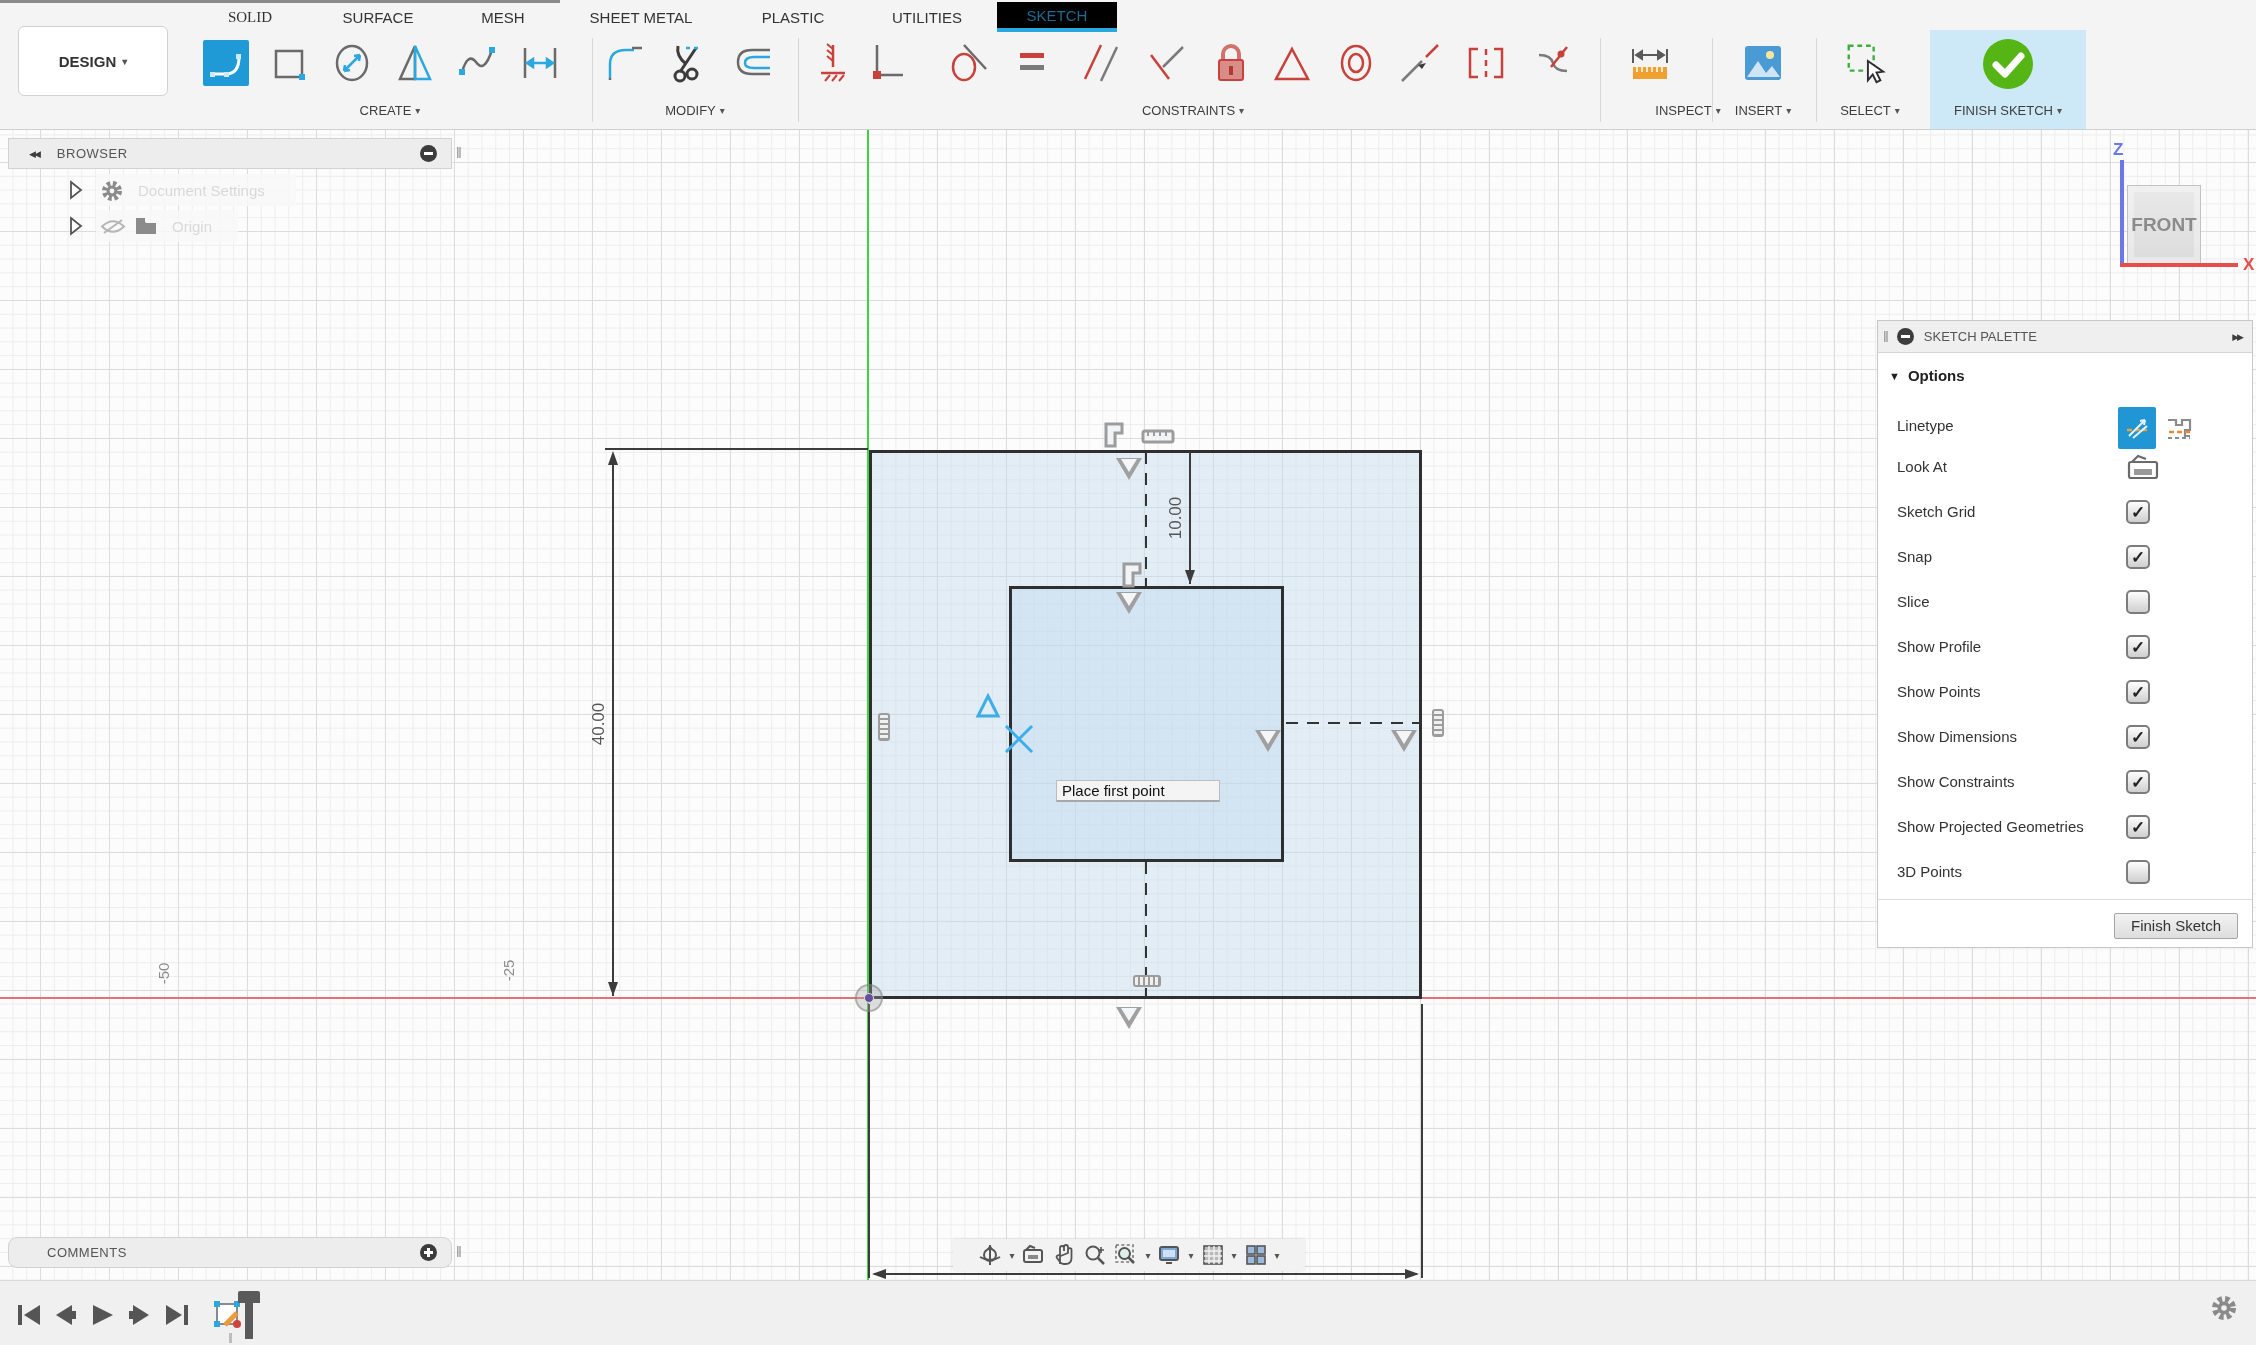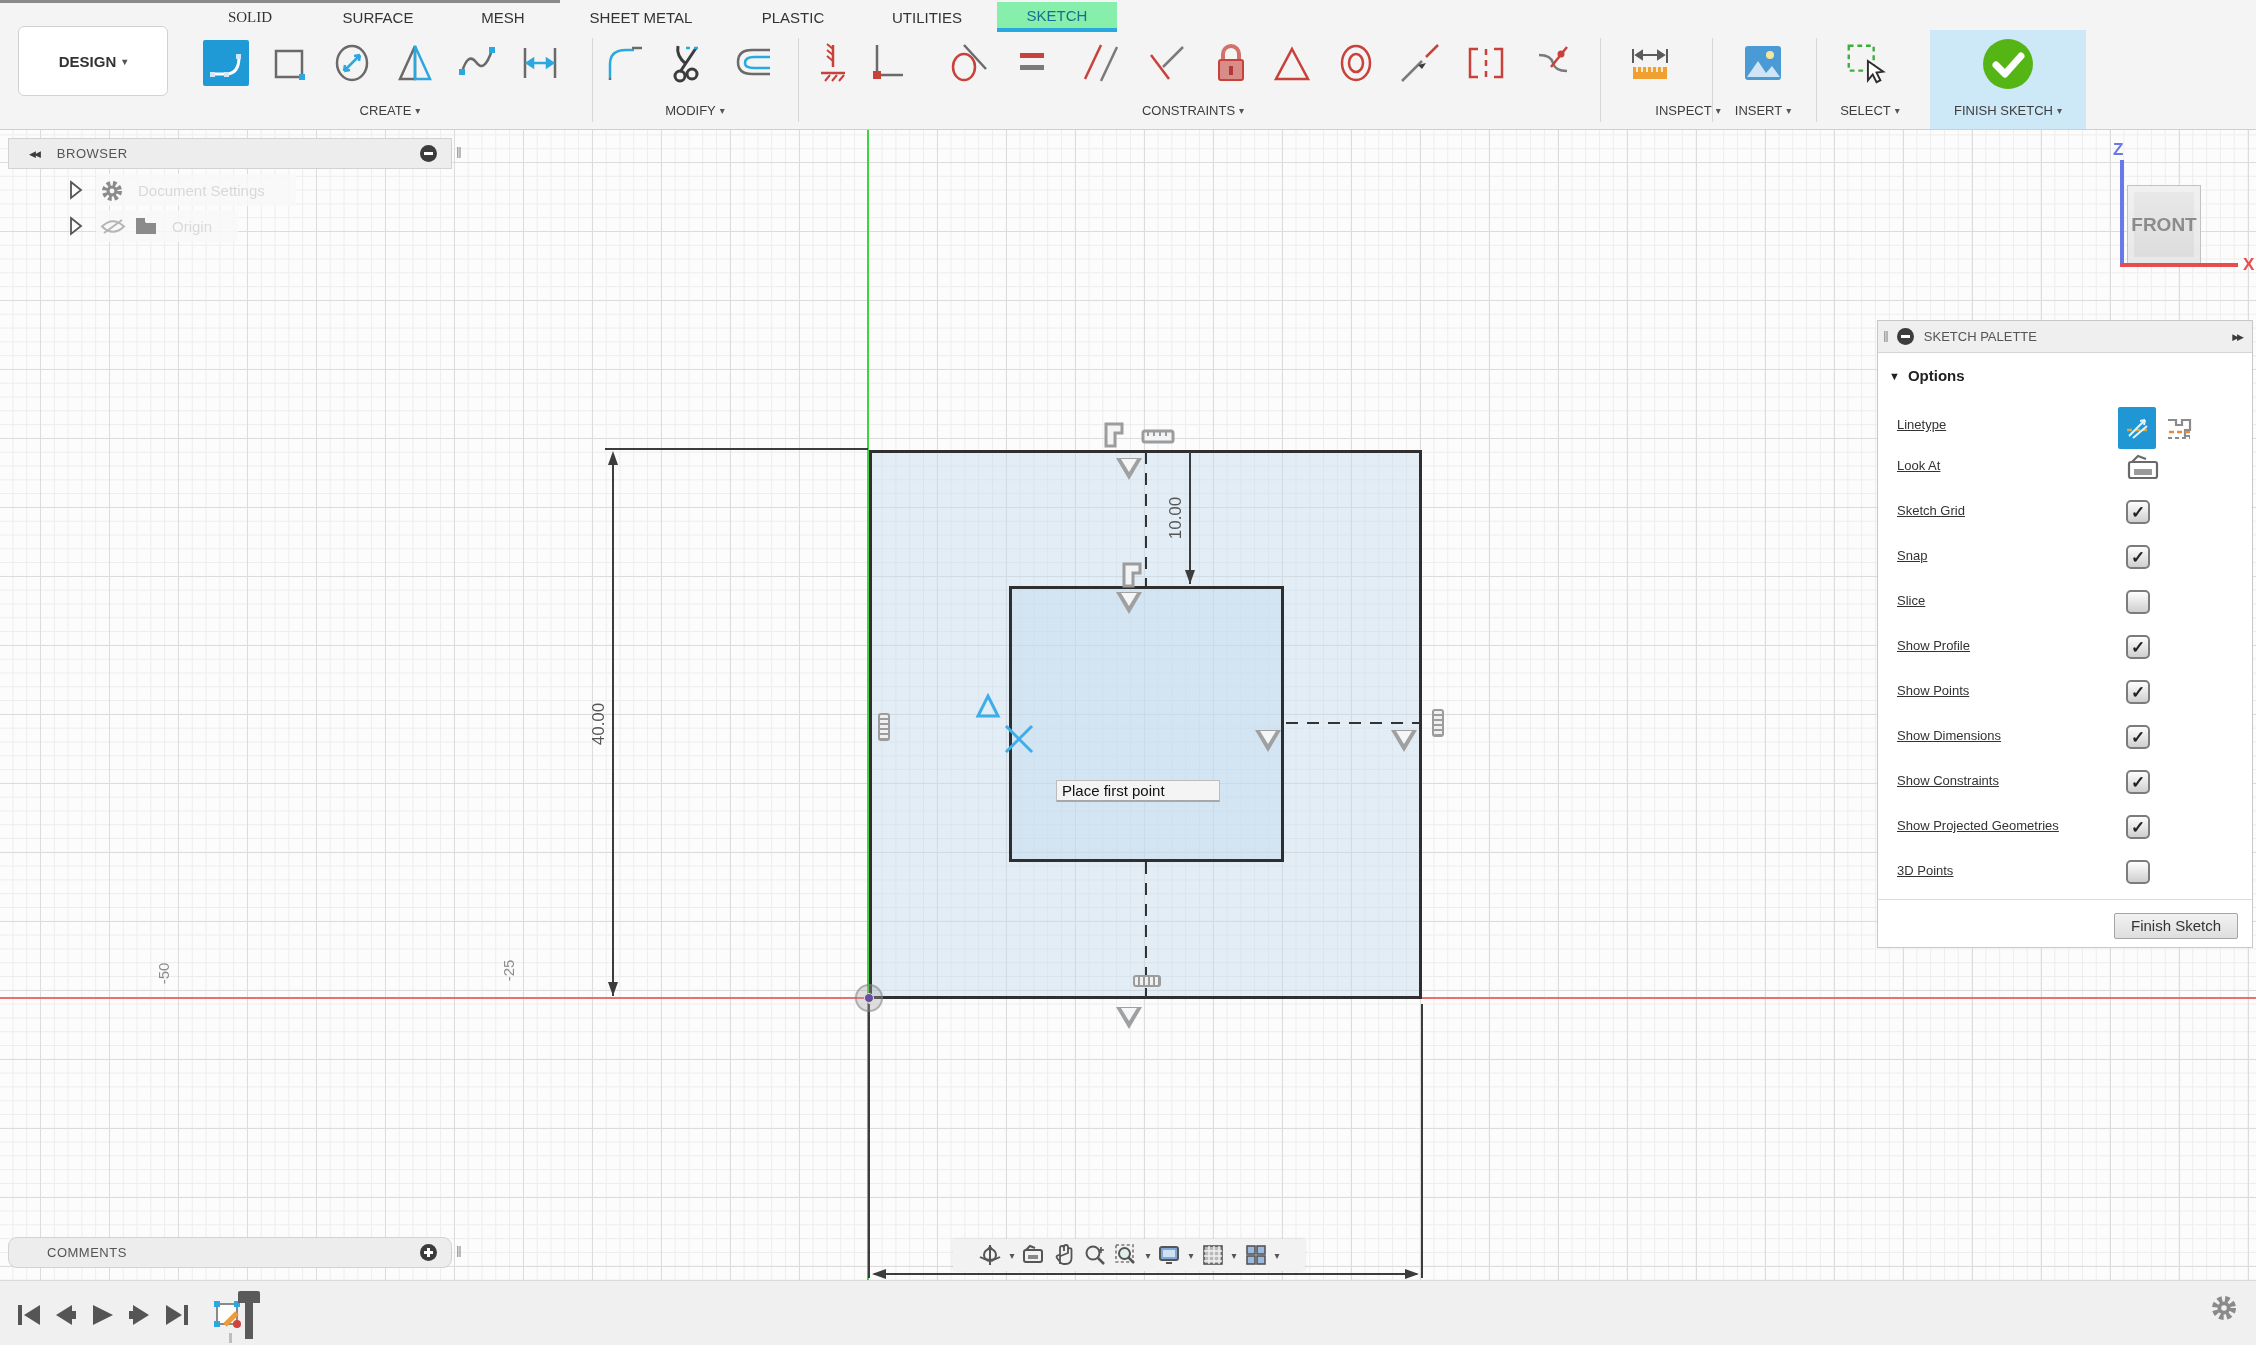--- a/index.html
+++ b/index.html
@@ -6,21 +6,21 @@
   html,body { background:#e9e9e9; }
   body { font-family:"Liberation Sans", sans-serif; }
   #app { position:relative; width:2256px; height:1345px; overflow:hidden; background:#fdfdfd; }
   .abs { position:absolute; }
 
   
   .topbar { position:absolute; left:0; top:0; width:2256px; height:130px; background:#f4f4f4; border-bottom:1px solid #cfcfcf; z-index:40; }
   .top-edge { position:absolute; left:0; top:0; width:560px; height:3px; background:#8a8a8a; }
   .design-btn { position:absolute; left:18px; top:26px; width:150px; height:70px; background:#fff; border:1px solid #d2d2d2; border-radius:6px; display:flex; align-items:center; justify-content:center; font-size:15px; font-weight:bold; color:#333; gap:6px; }
   .tab { position:absolute; top:2px; height:30px; display:flex; align-items:center; justify-content:center; font-size:15px; color:#333; }
-  .tab.active { background:#86efac; border-bottom:4px solid #29a8e0; color:#1b6c93;text-align:center; }
+  .tab.active { background:#000000; border-bottom:4px solid #29a8e0; color:#1b6c93;text-align:center; }
   .grp-label { position:absolute; top:103px; font-size:13px; color:#3d3d3d; display:flex; gap:4px; align-items:center; transform:translateX(-50%); white-space:nowrap; }
   .tool { position:absolute; top:40px; width:46px; height:46px; display:flex; align-items:center; justify-content:center; }
   .tool.active-tool { background:#1f9ad6; border-radius:2px; }
   .vdiv { position:absolute; top:38px; width:1px; height:84px; background:#d7d7d7; }
   .finish-block { position:absolute; left:1930px; top:30px; width:156px; height:99px; background:#cde9f8; }
   .caret { font-size:10px; color:#555; }
 
   
   .canvas { position:absolute; left:0; top:130px; width:2256px; height:1150px;
     background-color:#fcfcfc;
@@ -71,21 +71,21 @@
   .vc-face { position:absolute; left:2127px; top:185px; width:74px; height:79px; background:linear-gradient(#e9e9e9,#dcdcdc); border:1px solid #c2c2c2; box-shadow:inset 0 0 0 6px rgba(255,255,255,0.35); display:flex; align-items:center; justify-content:center; font-size:19px; font-weight:bold; color:#8b8b8b; z-index:44; }
   .vc-z { position:absolute; left:2120px; top:160px; width:4px; height:106px; background:#6a79e8; z-index:44; }
   .vc-x { position:absolute; left:2120px; top:263px; width:118px; height:4px; background:#e84c4c; z-index:44; }
   .vc-lblz { position:absolute; left:2113px; top:140px; font-size:17px; font-weight:bold; color:#6a79e8; z-index:44; }
   .vc-lblx { position:absolute; left:2243px; top:255px; font-size:17px; font-weight:bold; color:#e84c4c; z-index:44; }
 
   
   .palette { position:absolute; left:1877px; top:320px; width:376px; height:628px; background:#fff; border:1px solid #c8c8c8; z-index:46; }
   .pal-hdr { position:absolute; left:0; top:0; width:100%; height:32px; background:#efefef; border-bottom:1px solid #d5d5d5; display:flex; align-items:center; font-size:13px; color:#555; }
   .pal-row { position:absolute; left:0; width:100%; height:30px; }
-  .pal-lbl { position:absolute; left:19px; top:5px; font-size:13px; color:#333;text-decoration:underline; }
+  .pal-lbl { position:absolute; left:19px; top:5px; font-size:15px; color:#333; }
   .cb { position:absolute; left:248px; top:2px; width:24px; height:24px; border:2px solid #7c7c7c; border-radius:5px; background:linear-gradient(#fefefe,#cfcfcf); text-align:center; line-height:21px; font-size:17px; font-weight:bold; color:#222; }
   .pal-opts { position:absolute; left:11px; top:46px; font-size:15px; font-weight:bold; color:#222; display:flex; gap:8px; align-items:center; }
   .finishbtn { position:absolute; left:236px; top:592px; width:124px; height:26px; background:linear-gradient(#f2f2f2,#dedede); border:1px solid #a5a5a5; border-radius:2px; font-size:15px; color:#333; text-align:center; line-height:24px; }
 
   
   .navbar { position:absolute; left:953px; top:1239px; width:352px; height:32px; background:#f2f2f2; border-radius:2px; display:flex; align-items:center; justify-content:center; gap:7px; z-index:30; box-shadow:0 0 3px rgba(0,0,0,0.12); }
   .timeline { position:absolute; left:0; top:1280px; width:2256px; height:65px; background:#f0f0f0; border-top:1px solid #dadada; z-index:40; }
   .comments-bar { position:absolute; left:8px; top:1237px; width:444px; height:31px; z-index:41;border-radius:9px; }
   svg { display:block; }
 </style>

